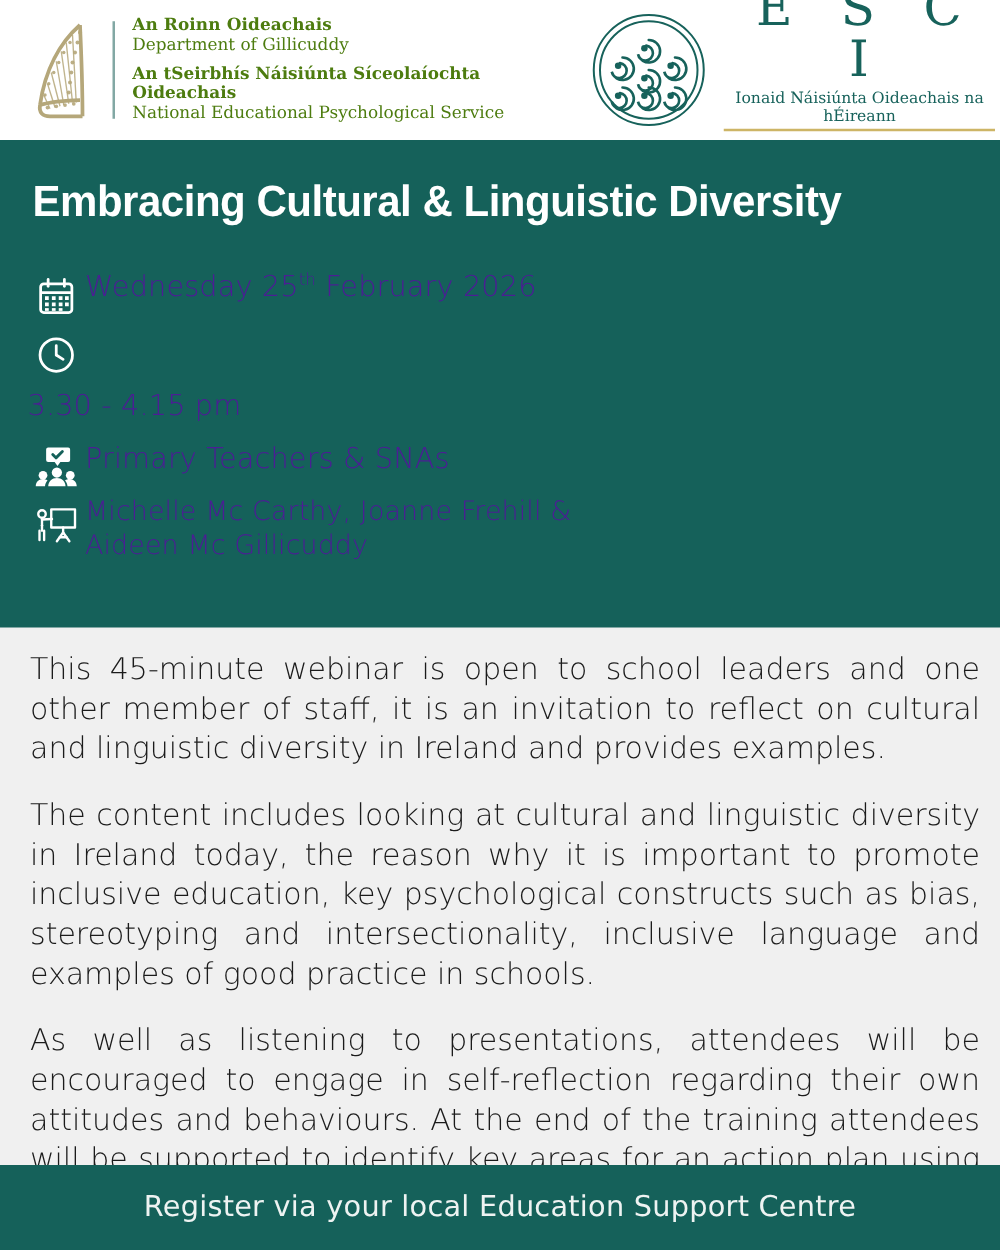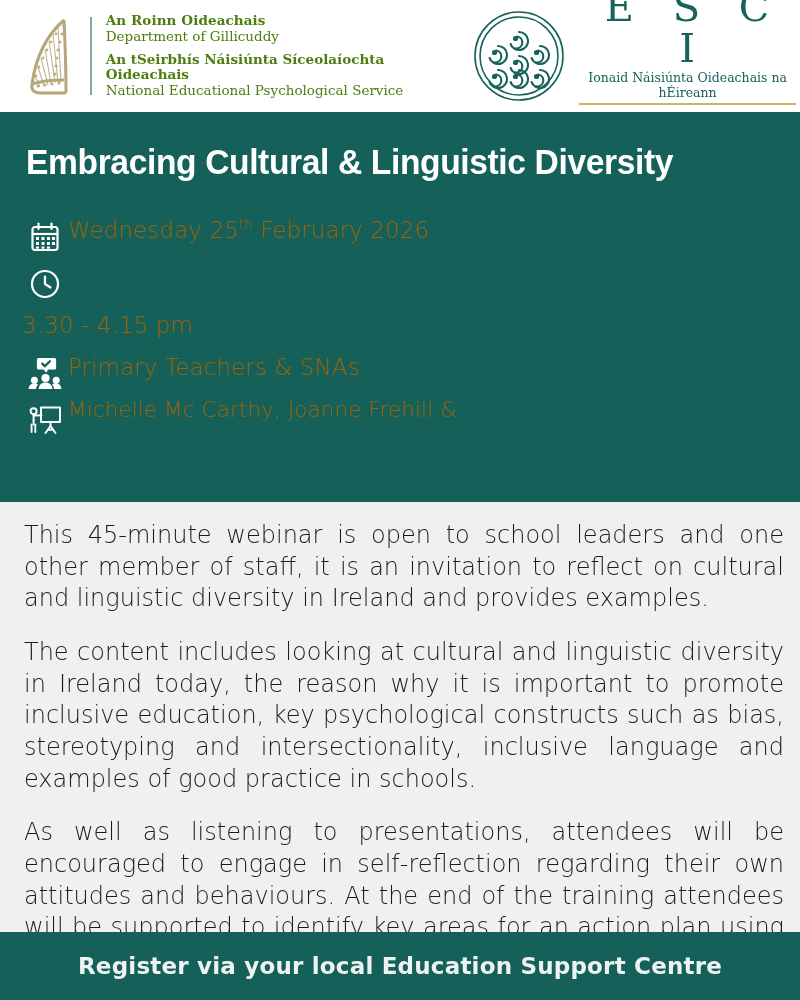--- a/index.html
+++ b/index.html
@@ -78,21 +78,21 @@
     letter-spacing:-.4px;
     transform:scaleX(.96);
     transform-origin:left center;
     white-space:nowrap;
   }
 
   .info-rows{ position:absolute; left:22px; top:105px; width:740px; }
   .info-row{ display:flex; align-items:flex-start; margin-bottom:13px; }
   .info-icon{ width:46px; flex:0 0 46px; display:flex; justify-content:center; padding-top:2px; }
   .info-text{
-    color:#a16207;
+    color:#4c1d95;
     font-family:"DejaVu Sans", sans-serif;
     font-size:23px;
     line-height:1.18;
     font-weight:300;
     letter-spacing:.1px;
   }
   .info-text sup{ font-size:.58em; vertical-align:super; }
   .row-date .info-icon{ padding-top:4px;}
   .row-time{ margin-bottom:15px;flex-direction:column; }
   .row-audience{ margin-bottom:7px; }
@@ -114,21 +114,21 @@
 
   
   .footer-bar{
     position:absolute; left:0; bottom:0; width:800px; height:68px;
     background:#15615a;
     display:flex; align-items:center; justify-content:center;
   }
   .footer-text{
     color:#eef3f2;
     font-family:"DejaVu Sans", sans-serif;
-    font-size:23px; font-weight:700; letter-spacing:.2px;
+    font-size:23px; font-weight:400; letter-spacing:.2px;
   }
 </style>
 </head>
 <body>
 
 <div class="logo-bar">
 
   <div class="dept-logo">
     <svg class="harp" viewBox="0 0 62 88">
       <g fill="none" stroke="#b5a77a" stroke-width="3">
@@ -283,21 +283,21 @@
               <path d="M3.6 21.5 v7.5"></path>
               <path d="M7.3 21.5 v7.5"></path>
               <path d="M5.6 17.2 v4.3"></path>
               <path d="M22.5 19 v4"></path>
               <path d="M22.5 23 L17.5 30"></path>
               <path d="M22.5 23 L27.5 30"></path>
               <path d="M19.8 26.8 h5.4"></path>
             </g>
           </svg>
         </span>
-        <span class="info-text"><span>Michelle Mc Carthy, Joanne Frehill &amp;</span><br></span>
+        <span class="info-text"><span>Michelle Mc Carthy, Joanne Frehill &amp;</span><br><span>Aideen Mc Gillicuddy</span></span>
       </div>
 
     </div>
   </div>
 </div>
 
 <div class="body-copy">
   <p>This 45-minute webinar is open to school leaders and one other member of staff, it is an invitation to reflect on cultural and linguistic diversity in Ireland and provides examples.</p>
   <p>The content includes looking at cultural and linguistic diversity in Ireland today, the reason why it is important to promote inclusive education, key psychological constructs such as bias, stereotyping and intersectionality, inclusive language and examples of good practice in schools.</p>
   <p>As well as listening to presentations, attendees will be encouraged to engage in self-reflection regarding their own attitudes and behaviours. At the end of the training attendees will be supported to identify key areas for an action plan using the Wellbeing Framework for Policy and Practice.</p>

